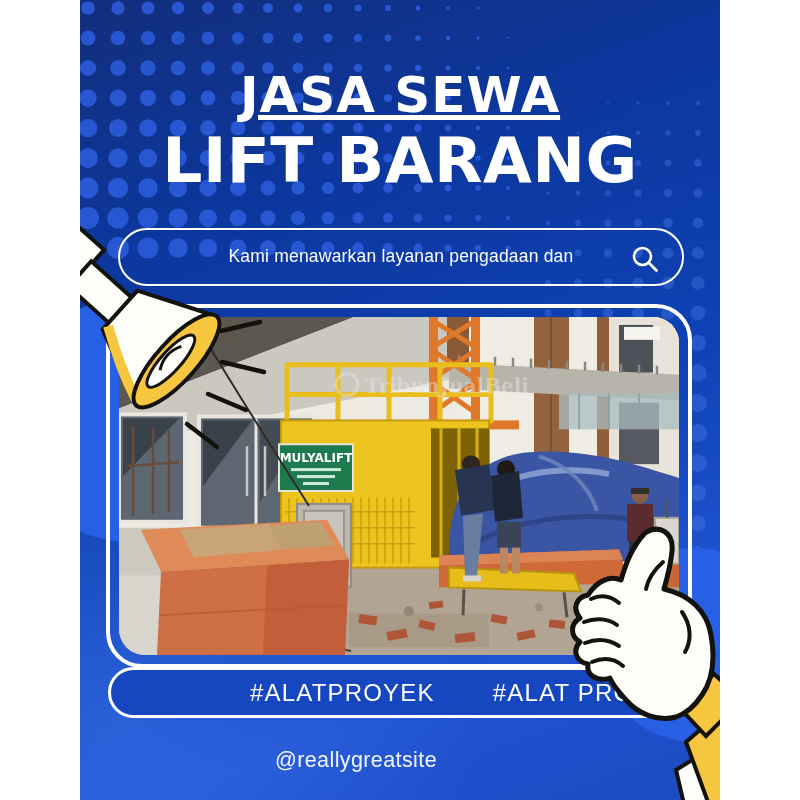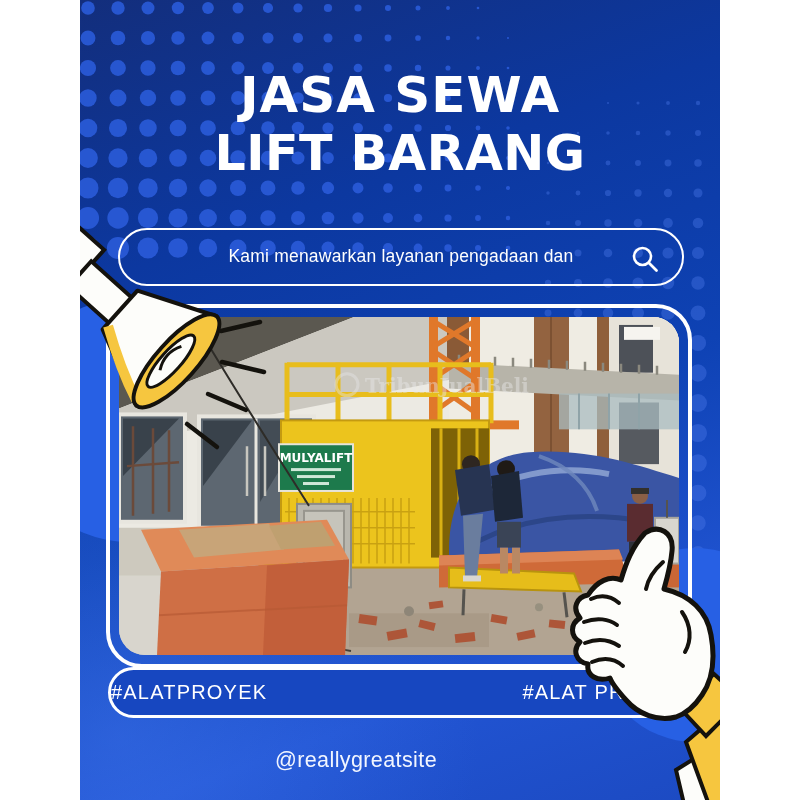--- a/index.html
+++ b/index.html
@@ -6,37 +6,37 @@
   body{width:800px;height:800px;background:#ffffff;position:relative;overflow:hidden;
        font-family:"Liberation Sans", sans-serif;}
   .flyer{position:absolute;left:80px;top:0;width:640px;height:800px;overflow:hidden;
     background:
       radial-gradient(circle at 6% 92%, rgba(70,125,245,.40), transparent 38%),
       linear-gradient(160deg,#132e7c 0%,#0c38a0 28%,#0e42b4 55%,#2154d2 80%,#1c4ac2 100%);}
   .dots{position:absolute;z-index:1;}
   .dots-tl{left:0;top:0;width:450px;height:270px;}
   .dots-r{right:0;top:95px;width:180px;height:500px;}
   .title-block{position:relative;z-index:2;text-align:center;color:#fff;padding-top:70px;}
-  .title1{font-family:"DejaVu Sans", sans-serif;font-weight:900;font-size:50px;line-height:1;letter-spacing:1px;}
-  .title2{font-family:"DejaVu Sans", sans-serif;font-weight:900;font-size:49px;line-height:1;margin-top:9px;letter-spacing:0.5px;}
+  .title1{font-family:"DejaVu Sans", sans-serif;font-weight:900;font-size:50px;line-height:1;letter-spacing:1px;text-decoration:underline;}
+  .title2{font-family:"DejaVu Sans", sans-serif;font-weight:900;font-size:63px;line-height:1;margin-top:9px;letter-spacing:0.5px;}
   .tagline-pill{position:absolute;z-index:2;left:38px;top:228px;width:566px;height:58px;box-sizing:border-box;
     border:2.5px solid #ffffff;border-radius:32px;display:flex;align-items:center;justify-content:center;}
   .tagline-text{color:#fff;font-size:17.5px;line-height:1.45;text-align:left;letter-spacing:.2px;}
   .search-icon{position:absolute;right:22px;top:14px;width:30px;height:30px;}
   .under-art,.overlay-art{position:absolute;left:0;top:0;width:640px;height:800px;pointer-events:none;}
   .under-art{z-index:2;}
   .overlay-art{z-index:6;}
   .photo-card{position:absolute;z-index:3;left:26px;top:304px;width:586px;height:364px;box-sizing:border-box;
     border:4px solid #ffffff;border-radius:36px;}
   .photo{position:absolute;inset:9px;border-radius:26px;overflow:hidden;background:#cfccc3;}
   .photo svg{width:100%;height:100%;display:block;}
   .hashtag-pill{position:absolute;z-index:4;left:28px;top:667px;width:580px;height:51px;box-sizing:border-box;
     background:#1747c0;border:3px solid #ffffff;border-radius:27px;
-    display:flex;align-items:center;justify-content:space-between;gap:58px;
-    color:#fff;font-size:20px;font-weight:400;letter-spacing:1.2px;}
+    display:flex;align-items:center;justify-content:flex-end;gap:58px;
+    color:#fff;font-size:24px;font-weight:400;letter-spacing:1.2px;}
   .footer{position:absolute;z-index:2;left:0;top:748px;width:552px;display:flex;justify-content:center;gap:58px;
     color:#f2f6ff;font-size:21.5px;font-weight:500;letter-spacing:.4px;}
 </style>
 </head>
 <body>
 
 <div class="flyer">
 
   <svg class="dots dots-tl" id="dots-tl" viewBox="0 0 450 270">
       <circle cx="8" cy="8" r="6.835838190286814" fill="#2a5bd8" opacity="0.9"></circle>

